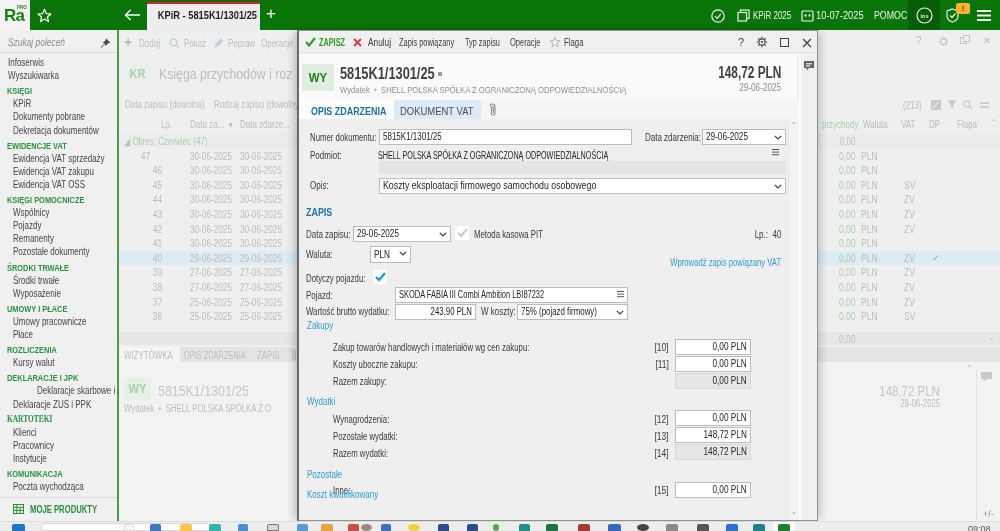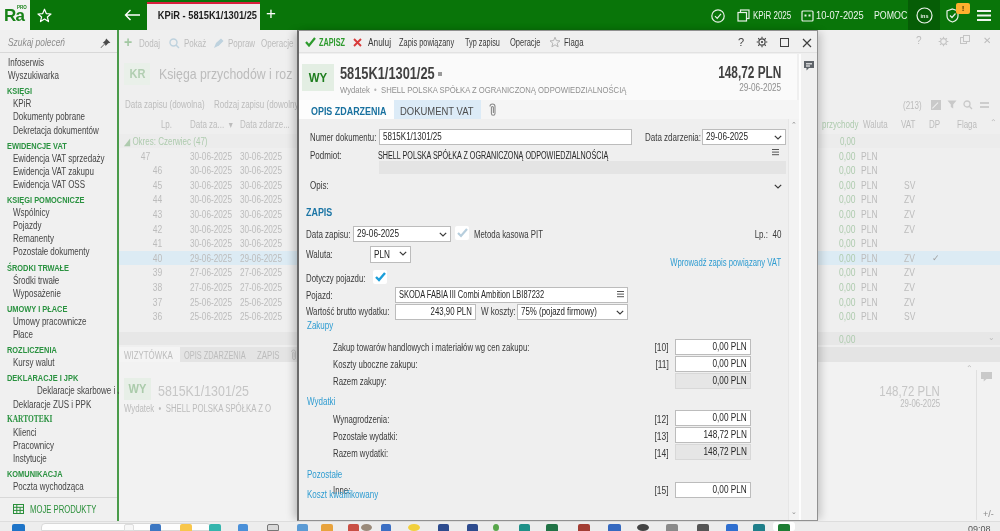--- a/index.html
+++ b/index.html
@@ -111,21 +111,21 @@
 <div class="ab sbs" style="top:481.1px;"><span class="sx" style="transform:scaleX(0.8);">Poczta wychodząca</span></div>
 
 <div class="ab" style="left:0px; top:497px; width:117px; height:1px; background:#d8d8d8;"></div>
 <svg class="ab" style="left:13px; top:504px;" width="11" height="10" viewBox="0 0 11 10">
       <rect x="0.5" y="0.5" width="10" height="9" fill="none" stroke="#2a8f3a"></rect>
       <line x1="0.5" y1="3.3" x2="10.5" y2="3.3" stroke="#2a8f3a"></line>
       <line x1="3.8" y1="0.5" x2="3.8" y2="9.5" stroke="#2a8f3a"></line>
       <line x1="7.1" y1="3.3" x2="7.1" y2="9.5" stroke="#2a8f3a"></line>
       <line x1="0.5" y1="6.4" x2="10.5" y2="6.4" stroke="#2a8f3a"></line>
     </svg>
-<div class="ab" style="left:30px; top:504px; font-size:10px; font-weight:normal; color:#2a8f3a;"><span class="sx" style="transform:scaleX(0.77);">MOJE PRODUKTY</span></div>
+<div class="ab" style="left:30px; top:504px; font-size:10px; font-weight:bold; color:#2a8f3a;"><span class="sx" style="transform:scaleX(0.77);">MOJE PRODUKTY</span></div>
 
 <div class="ab" id="bg" style="left:119px; top:30px; width:881px; height:491px; background:#efefef; overflow:hidden; font-size:10px;">
   <div class="ab" style="left:5px; top:4px; color:#a3c8a3; font-size:14px; font-weight:bold;">+</div>
   <div class="ab fd sx" style="left:20px; top:8px;">Dodaj</div>
   <svg class="ab" style="left:50px; top:8px;" width="11" height="11" viewBox="0 0 11 11">
         <circle cx="4.5" cy="4.5" r="3.5" fill="none" stroke="#bed2de" stroke-width="1.4"></circle>
         <line x1="7" y1="7" x2="10" y2="10" stroke="#bed2de" stroke-width="1.4"></line>
       </svg>
   <div class="ab fd sx" style="left:65px; top:8px;">Pokaż</div>
   <svg class="ab" style="left:94px; top:8px;" width="11" height="11" viewBox="0 0 11 11">
@@ -331,20 +331,21 @@
   <div class="ab lbl" style="left:346px; top:101px;"><span class="sx" style="transform:scaleX(0.8);">Data zdarzenia:</span></div>
   <div class="inp" style="left:403px; top:98px; width:84px; height:16px; line-height:14px; padding-left:3px;"><span style="transform:scaleX(0.82);">29-06-2025</span></div>
   <svg class="ab" style="left:475px; top:104px;" width="8" height="5" viewBox="0 0 8 5">
         <path d="M0.8 0.8 L4 4 L7.2 0.8" fill="none" stroke="#3a3a3a" stroke-width="1.2"></path>
       </svg>
   <div class="ab lbl" style="left:11px; top:119px;"><span class="sx" style="transform:scaleX(0.8);">Podmiot:</span></div>
   <div class="ab lbl" style="left:79px; top:119px; color:#262626;"><span class="sx" style="transform:scaleX(0.72);">SHELL POLSKA SPÓŁKA Z OGRANICZONĄ ODPOWIEDZIALNOŚCIĄ</span></div>
   <div class="ab" style="left:473px; top:118px; width:7px; height:1.2px; background:#555; box-shadow:0 2.6px 0 #555, 0 5.2px 0 #555;"></div>
   <div class="ab" style="left:80px; top:130px; width:407px; height:13px; background:#e4e4e4;"></div>
   <div class="ab lbl" style="left:11px; top:149px;"><span class="sx" style="transform:scaleX(0.8);">Opis:</span></div>
+  <div class="inp" style="left:80px; top:147px; width:407px; height:16px; line-height:14px; padding-left:3px;"><span style="transform:scaleX(0.88);">Koszty eksploatacji firmowego samochodu osobowego</span></div>
   <svg class="ab" style="left:475px; top:153px;" width="8" height="5" viewBox="0 0 8 5">
         <path d="M0.8 0.8 L4 4 L7.2 0.8" fill="none" stroke="#3a3a3a" stroke-width="1.2"></path>
       </svg>
   <div class="ab sec" style="left:7px; top:175px;"><span class="sx" style="transform:scaleX(0.85);">ZAPIS</span></div>
   <div class="ab lbl" style="left:7px; top:198px;"><span class="sx" style="transform:scaleX(0.8);">Data zapisu:</span></div>
   <div class="inp" style="left:54px; top:195px; width:98px; height:16px; line-height:14px; padding-left:3px;"><span style="transform:scaleX(0.82);">29-06-2025</span></div>
   <svg class="ab" style="left:140px; top:201px;" width="8" height="5" viewBox="0 0 8 5">
         <path d="M0.8 0.8 L4 4 L7.2 0.8" fill="none" stroke="#3a3a3a" stroke-width="1.2"></path>
       </svg>
   <div class="ab" style="left:156px; top:195px; width:14px; height:14px; background:#fff; border-radius:2px;"></div>

